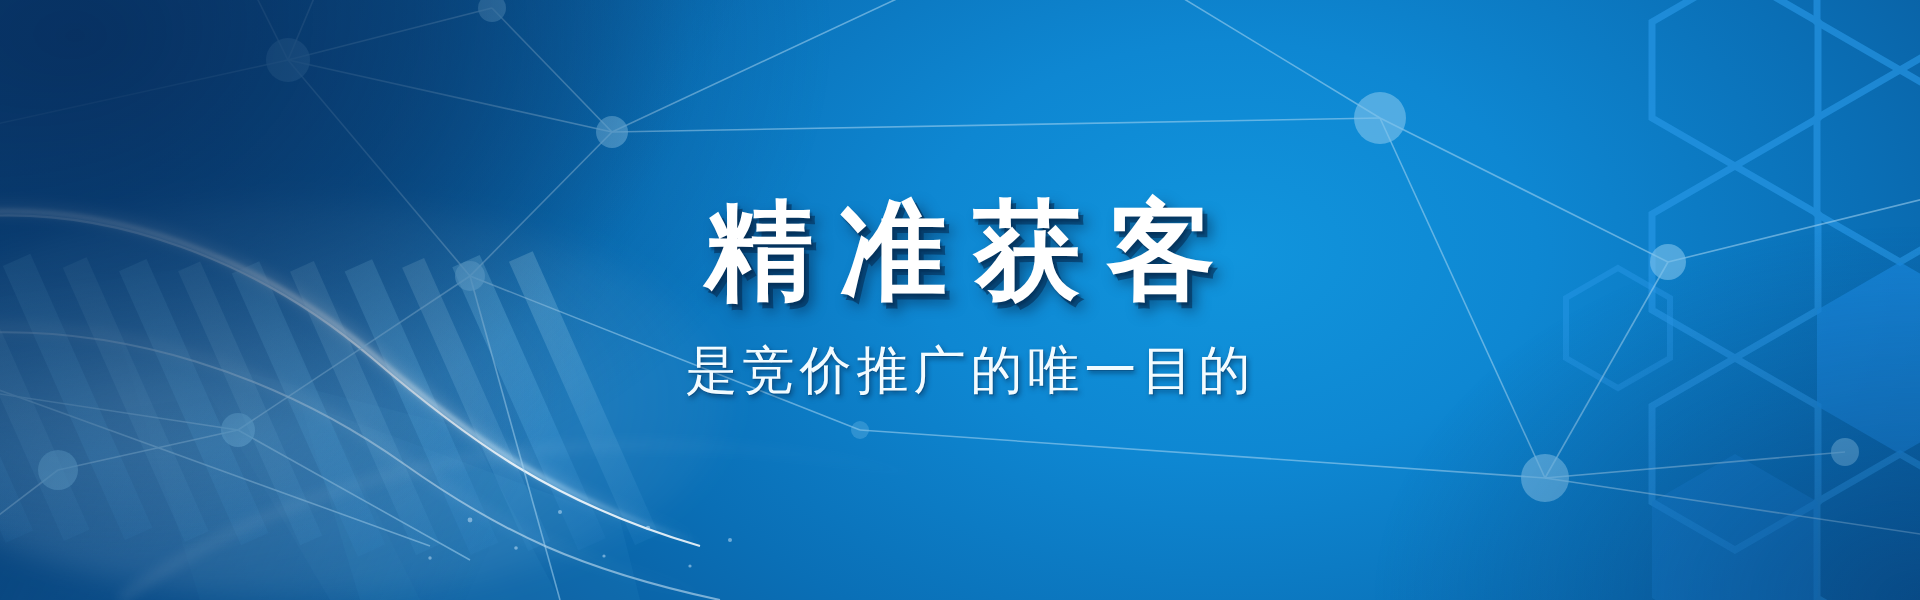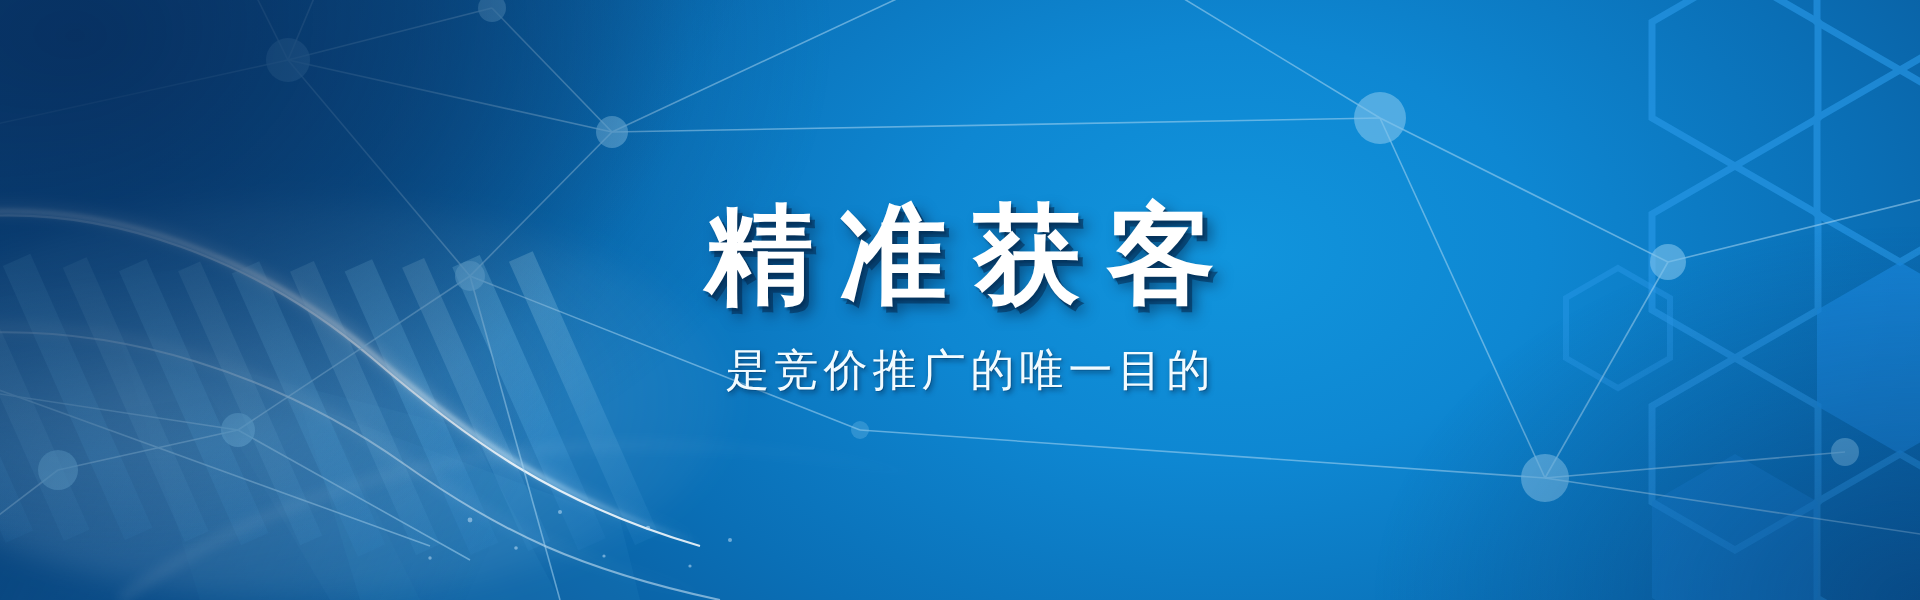--- a/index.html
+++ b/index.html
@@ -31,21 +31,21 @@
   #title{
     color:#ffffff;font-size:108px;line-height:1.04;font-weight:bold;
     letter-spacing:26px;text-indent:26px;white-space:nowrap;
     text-shadow:
       5px 6px 0 rgba(4,38,74,.55),
       8px 9px 14px rgba(3,30,62,.55),
       2px 3px 2px rgba(4,38,74,.45);
     margin:0 0 6px 0;
   }
   #subtitle{
-    color:#f2fbff;font-size:44px;line-height:1.2;font-weight:normal;
+    color:#f2fbff;font-size:52px;line-height:1.2;font-weight:normal;
     letter-spacing:5px;text-indent:5px;white-space:nowrap;
     text-shadow:2px 3px 5px rgba(4,36,72,.55), 1px 1px 0 rgba(5,44,84,.30);
     margin:26px 0 0 16px;
   }
 </style>
 </head>
 <body>
 
 <div id="banner">
 

